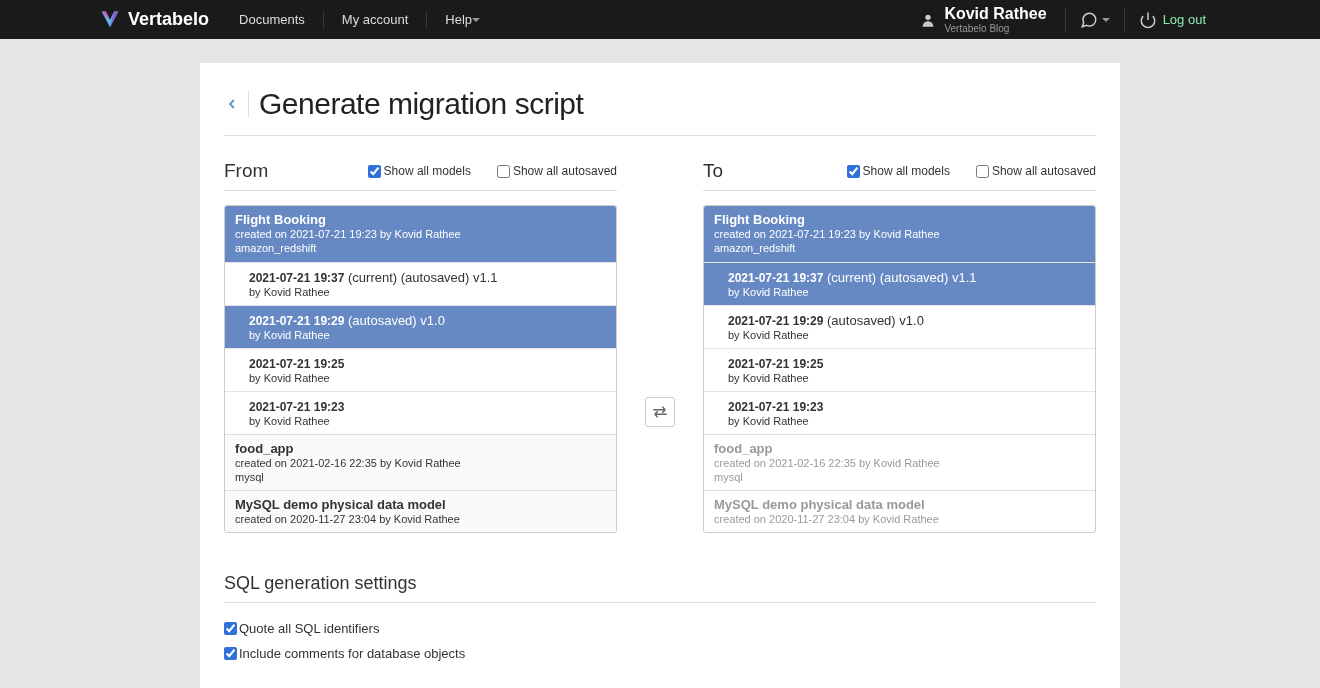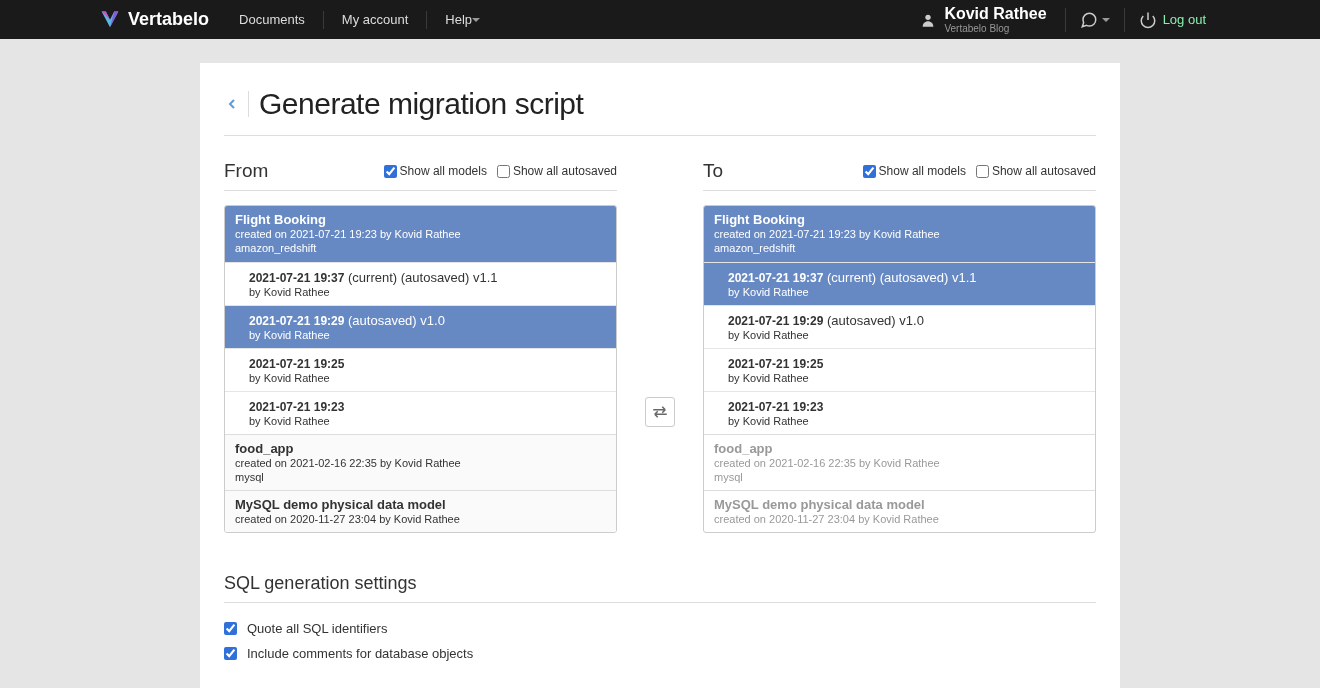--- a/index.html
+++ b/index.html
@@ -27,41 +27,41 @@
     .page { width: 920px; margin: 24px auto; background: #fff; padding: 24px 24px 60px 24px; }
     .title-row { display: flex; align-items: center; padding-bottom: 14px; border-bottom: 1px solid #ddd; }
     .back-btn { width: 16px; height: 16px; cursor: pointer; }
     .back-btn svg { width: 16px; height: 16px; }
     .title-sep { width: 1px; height: 26px; background: #ddd; margin: 0 10px 0 8px; }
     .page-title { font-size: 30px; font-weight: normal; color: #222; letter-spacing: -0.5px; }
     .columns { display: flex; gap: 0; margin-top: 24px; position: relative; }
     .col { flex: 1; min-width: 0; }
     .col-header { display: flex; align-items: center; justify-content: space-between; padding-bottom: 8px; border-bottom: 1px solid #ddd; margin-bottom: 14px; }
     .col-title { font-size: 19px; font-weight: normal; color: #333; }
-    .filters { display: flex; gap: 10px; font-size: 12px; color: #333; }
+    .filters { display: flex; gap: 26px; font-size: 12px; color: #333; }
     .filters label { display: flex; align-items: center; gap: 3px; cursor: pointer; }
     .list { border: 1px solid #ccc; border-radius: 3px; overflow: hidden; }
     .model-hdr { padding: 6px 10px; border-top: 1px solid #ddd; }
     .model-hdr:first-child { border-top: none; }
     .model-name { font-weight: bold; font-size: 13px; }
     .model-meta { font-size: 11px; line-height: 1.3; }
     .model-hdr.sel { background: #6789c3; color: #fff; }
     .model-hdr.dim { color: #999; }
     .model-hdr:not(.sel):not(.dim) { background: #fafafa; }
     .ver-row { padding: 7px 10px 7px 24px; border-top: 1px solid #e5e5e5; cursor: pointer; }
     .ver-row.sel { background: #6789c3; color: #fff; }
     .ver-date { font-weight: bold; font-size: 12px; }
     .ver-flags { font-weight: normal; }
     .ver-by { font-size: 11px; margin-top: 1px; }
     .swap-wrap { width: 86px; display: flex; align-items: center; justify-content: center; }
     .swap-btn { width: 30px; height: 30px; border: 1px solid #ccc; border-radius: 3px; background: #fff; display: flex; align-items: center; justify-content: center; cursor: pointer; margin-top: 130px; }
     .swap-btn svg { width: 18px; height: 12px; }
     .settings-sec { margin-top: 40px; }
     .sec-title { font-size: 18px; color: #333; border-bottom: 1px solid #ddd; padding-bottom: 8px; margin-bottom: 18px; font-weight: normal; }
-    .setting-row { display: flex; align-items: center; gap: 10px; margin-bottom: 10px; font-size: 13px; }
+    .setting-row { display: flex; align-items: center; gap: 2px; margin-bottom: 10px; font-size: 13px; }
     input[type=checkbox] { cursor: pointer; accent-color: #3071d9; }
   </style>
 </head>
 <body>
 
 <div class="top-bar">
  <div class="top-inner">
   <div class="logo">
     <svg viewBox="0 0 24 24">
           <polygon points="2,3 12,22 22,3 17,3 12,13 7,3" fill="#5bb6e6"></polygon>

